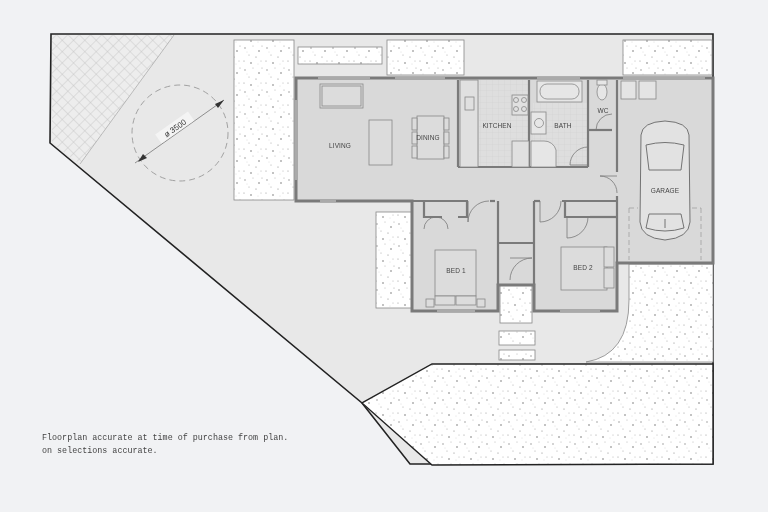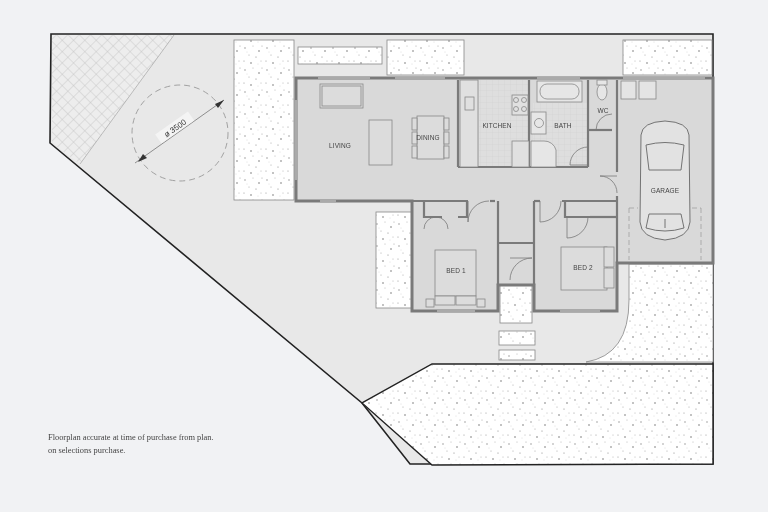--- a/index.html
+++ b/index.html
@@ -1,20 +1,20 @@
 <!DOCTYPE html>
 <html><head>
 <meta charset="utf-8">
 <style>
   html, body { margin: 0; padding: 0; }
   body { width: 768px; height: 512px; background: #f1f2f4; overflow: hidden; position: relative; font-family: "Liberation Sans", sans-serif; }
   #plan { position: absolute; left: 0; top: 0; width: 768px; height: 512px; }
   .room-label { font-family: "Liberation Sans", sans-serif; font-size: 6.5px; fill: #444; letter-spacing: 0.1px; }
   .dim-label { font-family: "Liberation Sans", sans-serif; font-size: 8px; fill: #333; }
-  .disclaimer { position: absolute; left: 48px; top: 432px; width: 260px; font-family: Liberation Serif, serif; font-size: 8.4px; line-height: 12.8px; color: #444; }
+  .disclaimer { position: absolute; left: 42px; top: 432px; width: 260px; font-family: Liberation Mono, monospace; font-size: 8.4px; line-height: 12.8px; color: #444; }
   .disclaimer div { white-space: nowrap; }
 </style>
 </head>
 <body>
 
 <svg id="plan" viewBox="0 0 768 512" xmlns="http://www.w3.org/2000/svg">
   <defs>
     <pattern id="hatch" width="8" height="8" patternUnits="userSpaceOnUse" patternTransform="rotate(45)">
       <rect width="8" height="8" fill="#ededed"></rect>
       <path d="M0 0 L0 8 M0 0 L8 0" stroke="#b9b9b9" stroke-width="0.7"></path>
@@ -184,14 +184,14 @@
     <text class="room-label" x="563" y="128" text-anchor="middle">BATH</text>
     <text class="room-label" x="603" y="113" text-anchor="middle">WC</text>
     <text class="room-label" x="665" y="193" text-anchor="middle">GARAGE</text>
     <text class="room-label" x="456" y="273" text-anchor="middle">BED 1</text>
     <text class="room-label" x="583" y="270" text-anchor="middle">BED 2</text>
   </g>
 </svg>
 
 <div class="disclaimer">
   <div>Floorplan accurate at time of purchase from plan.</div>
-  <div>on selections purchase.</div>
+  <div>on selections accurate.</div>
 </div>
 
 </body></html>

